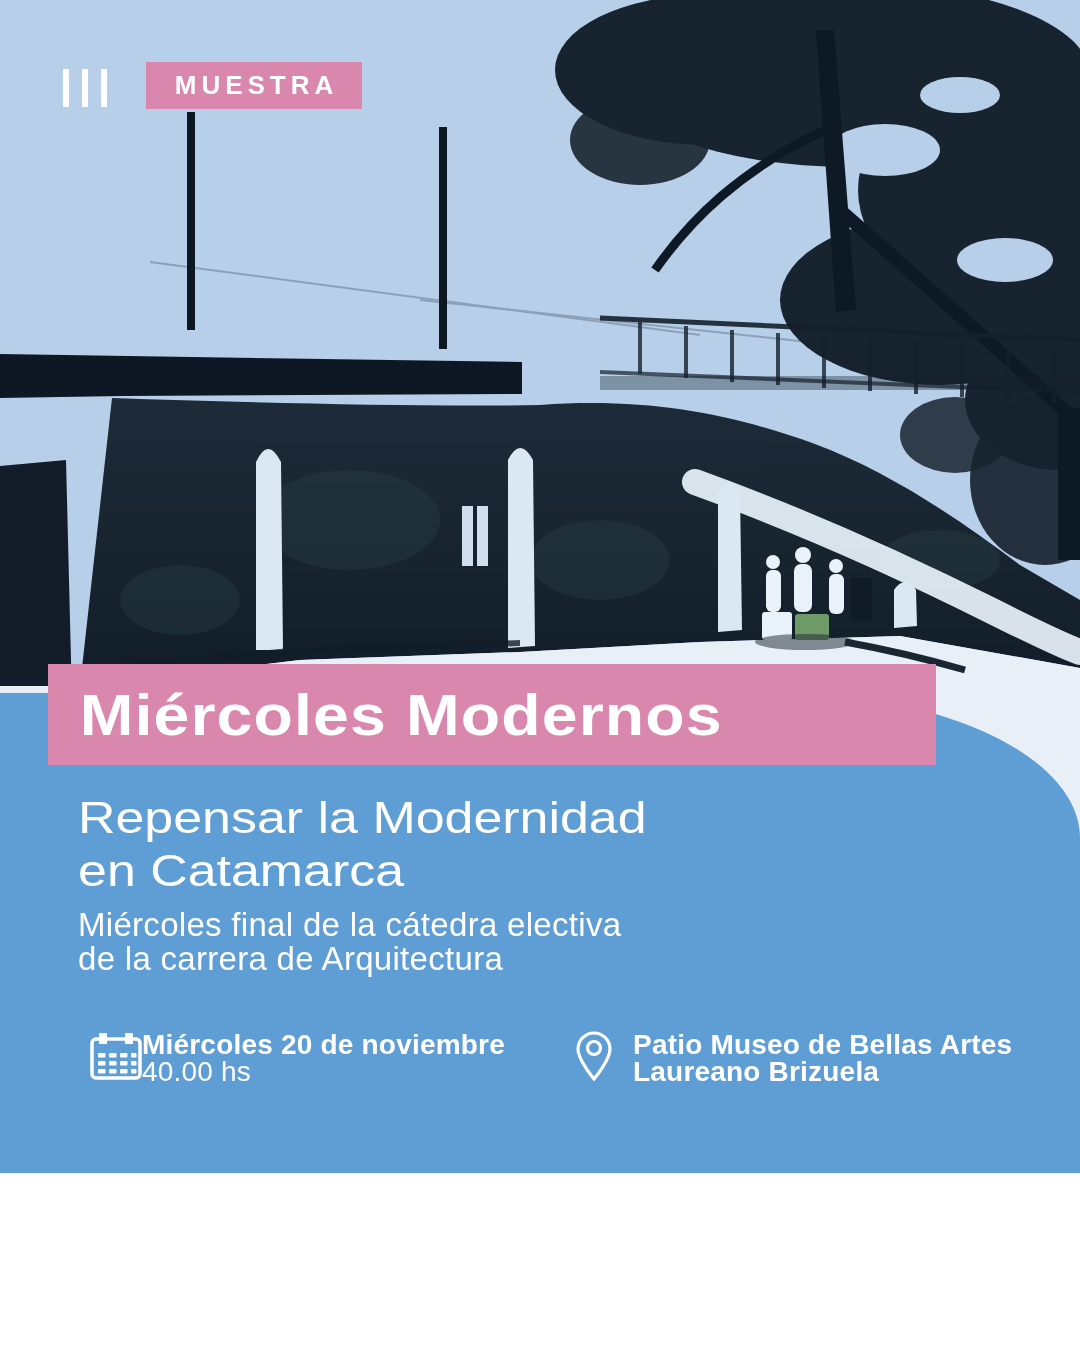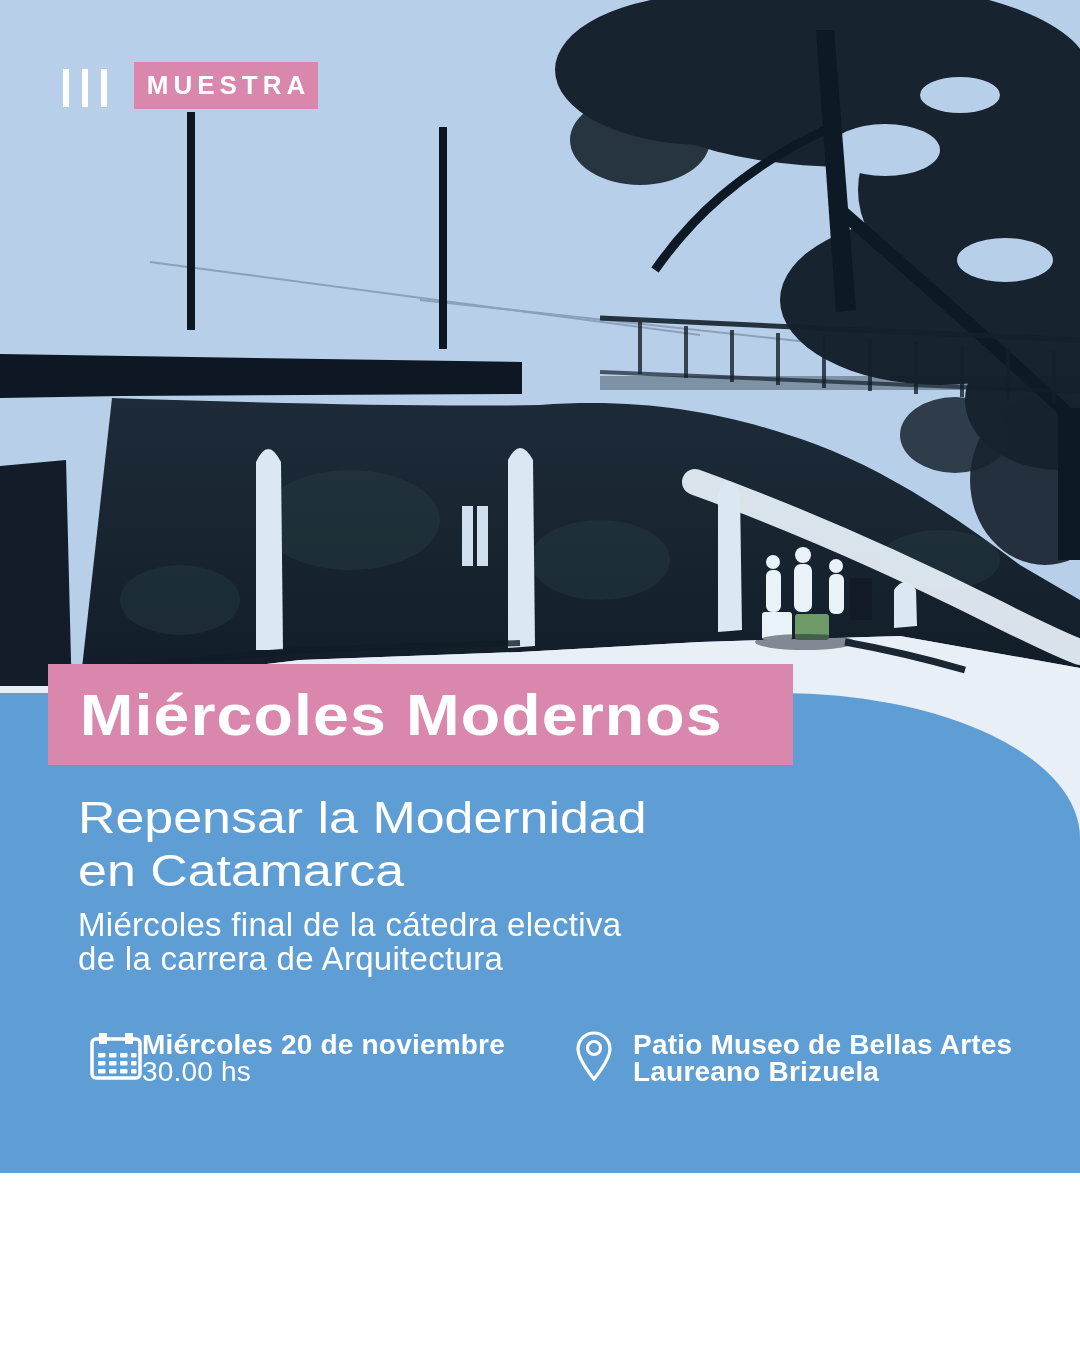--- a/index.html
+++ b/index.html
@@ -18,25 +18,25 @@
   .poster{position:absolute;inset:0;width:1080px;height:1350px;background:#fff;}
 
   .photo{position:absolute;left:0;top:0;width:1080px;height:900px;display:block;}
 
   .blue-panel{position:absolute;left:0;top:693px;width:1080px;height:480px;
     background:var(--panel-blue);border-top-right-radius:300px 145px;}
 
   .badge-row{position:absolute;left:63px;top:62px;display:flex;align-items:center;}
   .bars{display:flex;gap:13px;margin-top:5px;}
   .bars i{display:block;width:6px;height:38px;background:#fff;}
-  .badge{margin-left:27px;width:184px;height:47px;background:var(--pink);
+  .badge{margin-left:39px;width:216px;height:47px;background:var(--pink);
     display:flex;align-items:center;justify-content:center;}
   .badge span{color:#fff;font-weight:bold;font-size:26px;letter-spacing:5px;padding-left:5px;}
 
-  .title-block{position:absolute;left:48px;top:664px;width:745px;height:101px;
+  .title-block{position:absolute;left:48px;top:664px;width:888px;height:101px;
     background:var(--pink);display:flex;align-items:center;}
   .title-block h1{color:#fff;font-size:57px;font-weight:bold;letter-spacing:1px;
     padding-left:28px;white-space:nowrap;transform:scaleX(1.13);transform-origin:left center;}
 
   .subtitle{position:absolute;left:78px;top:791px;color:#fff;font-weight:normal;
     font-size:44px;line-height:53px;}
   .subtitle .line{display:block;white-space:nowrap;transform:scaleX(1.18);transform-origin:left center;}
 
   .description{position:absolute;left:78px;top:908px;color:#fff;
     font-size:33px;line-height:34px;font-weight:normal;}
@@ -199,21 +199,21 @@
             <rect x="30" y="30" width="7.5" height="4.5" rx="1"></rect>
             <rect x="41" y="30" width="5.5" height="4.5" rx="1"></rect>
           <rect x="8" y="38" width="7.5" height="4.5" rx="1"></rect>
             <rect x="19" y="38" width="7.5" height="4.5" rx="1"></rect>
             <rect x="30" y="38" width="7.5" height="4.5" rx="1"></rect>
             <rect x="41" y="38" width="5.5" height="4.5" rx="1"></rect>
         </g>
       </svg>
       <div class="detail-text">
         <span class="b">Miércoles 20 de noviembre</span>
-        <span class="r">30.00 hs</span>
+        <span class="r">40.00 hs</span>
       </div>
     </div>
     <div class="detail-col place">
       <svg class="detail-icon" width="36" height="50" viewBox="0 0 36 50">
         <path d="M18,2 C9.2,2 2,9.2 2,18 C2,29 18,48 18,48 C18,48 34,29 34,18 C34,9.2 26.8,2 18,2 Z" stroke="#fff" stroke-width="3.2" fill="none"></path>
         <circle cx="18" cy="17" r="6.5" stroke="#fff" stroke-width="3.2" fill="none"></circle>
       </svg>
       <div class="detail-text">
         <span class="b">Patio Museo de Bellas Artes</span>
         <span class="b">Laureano Brizuela</span>

